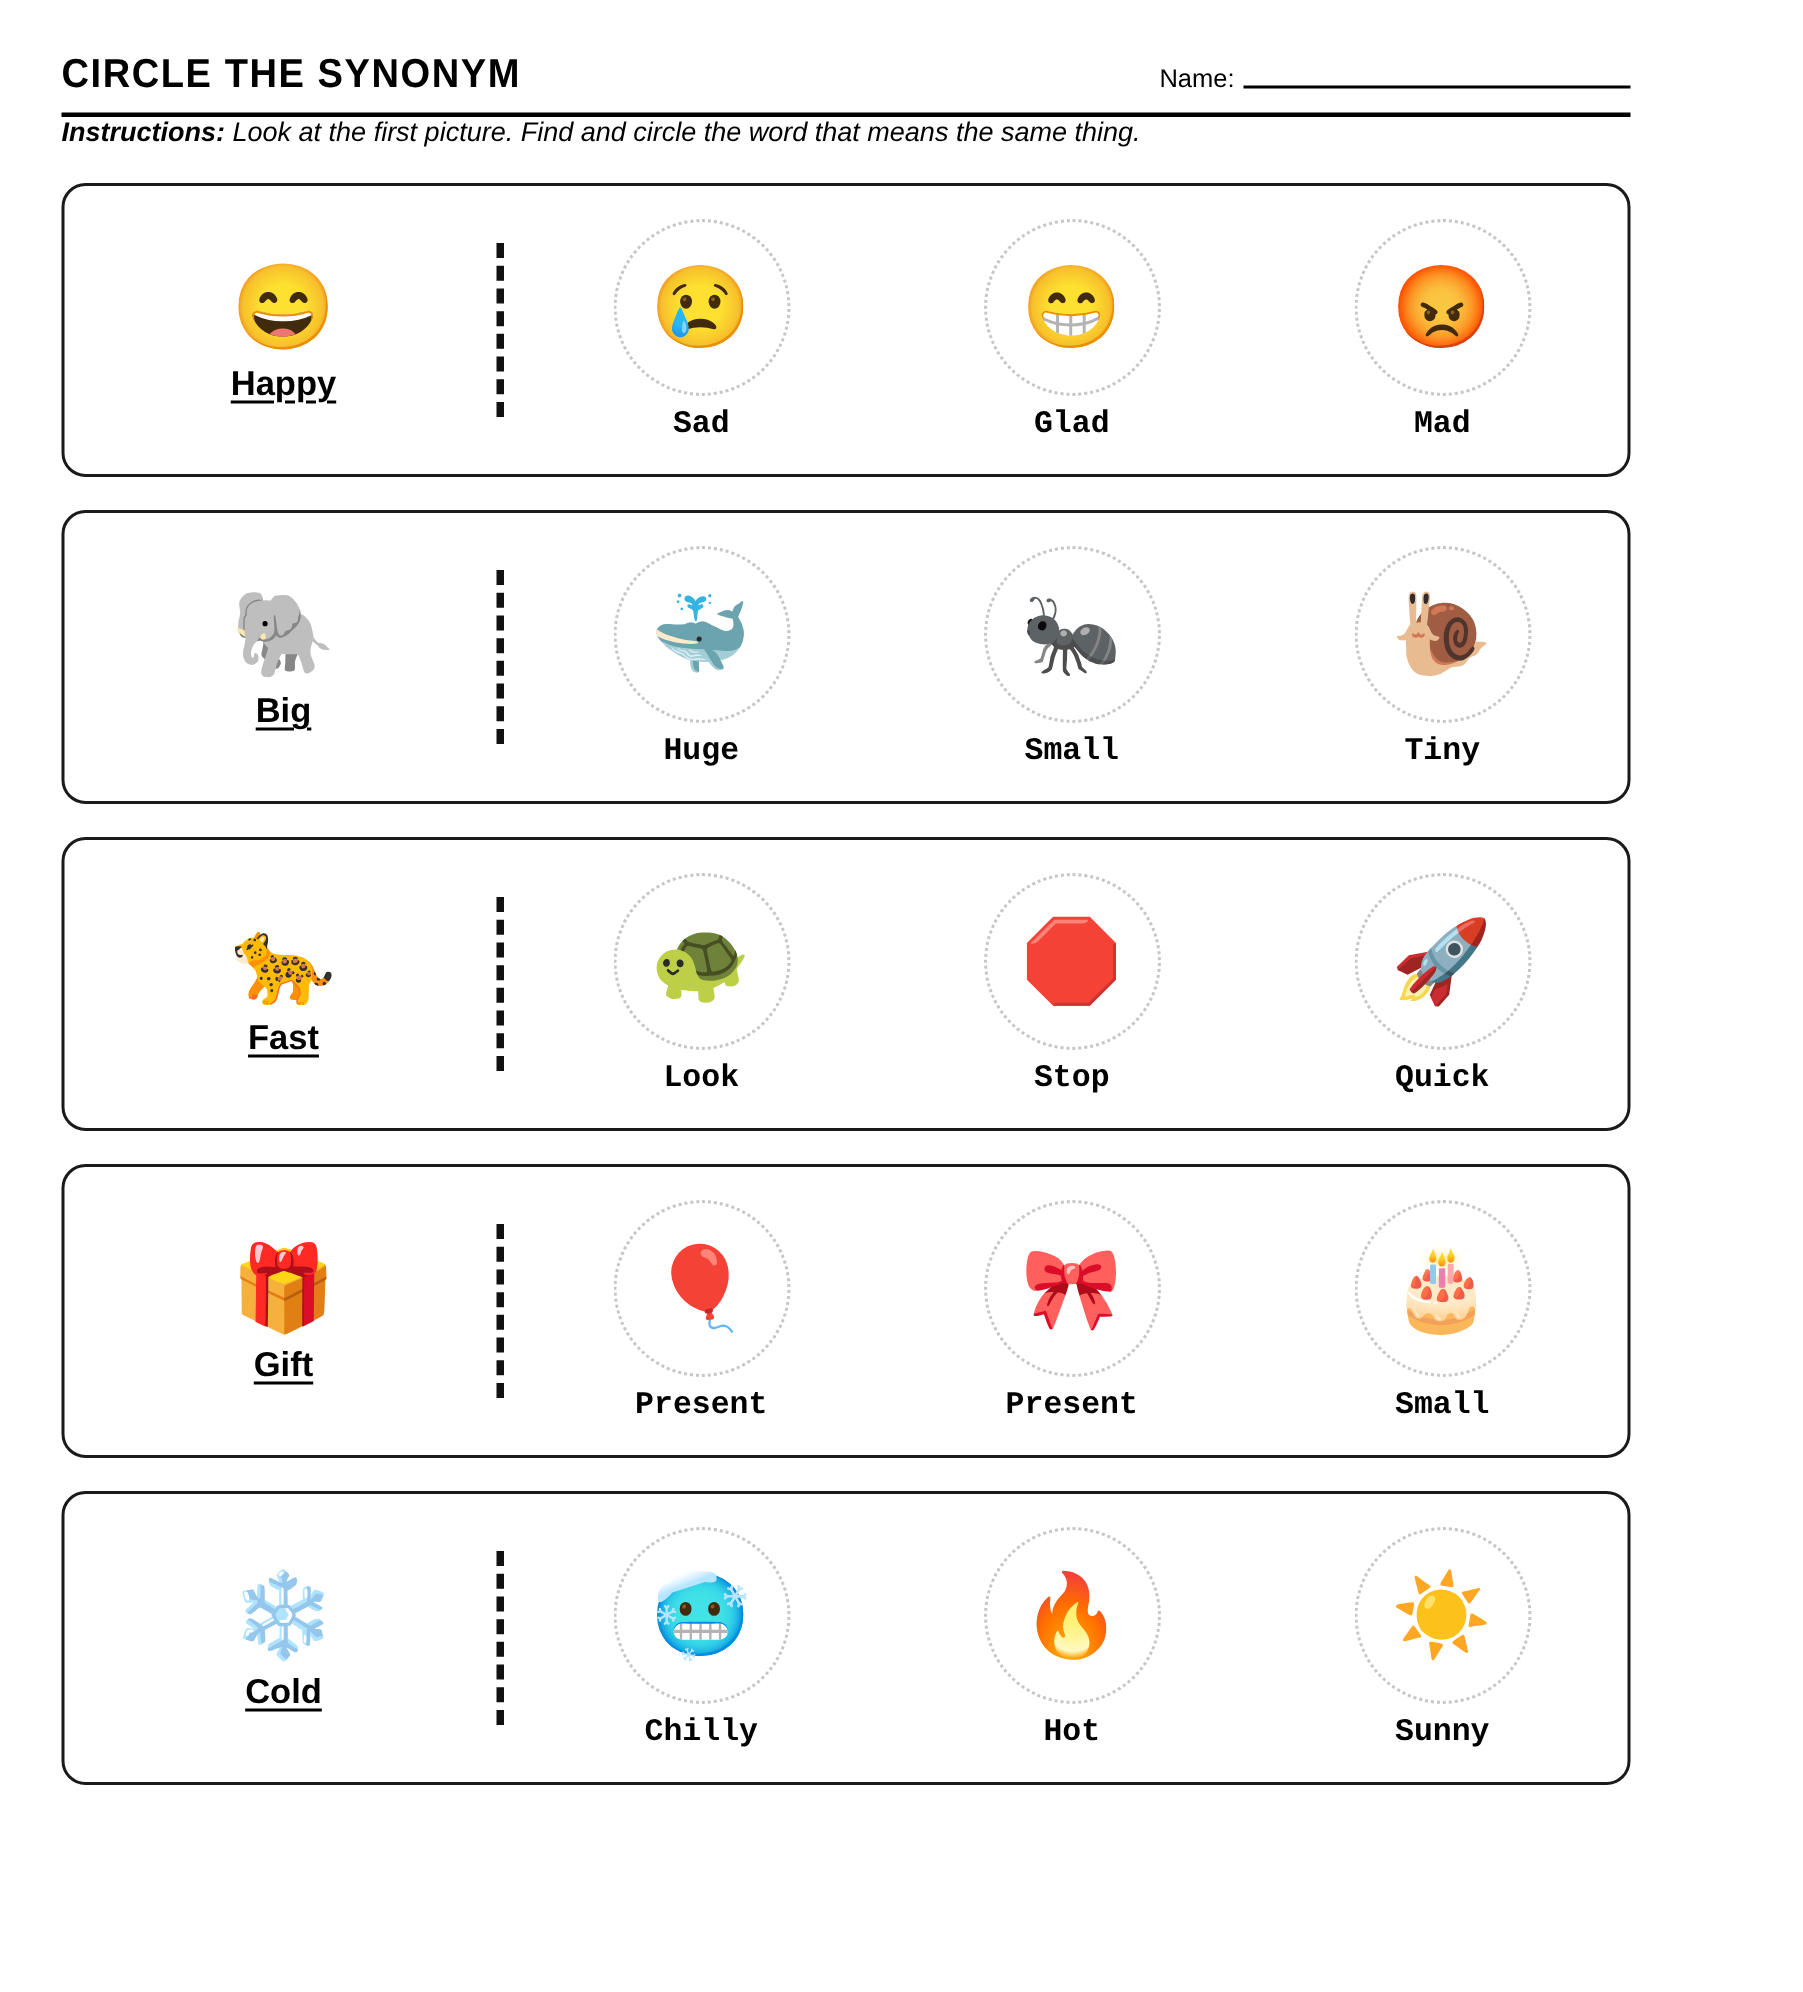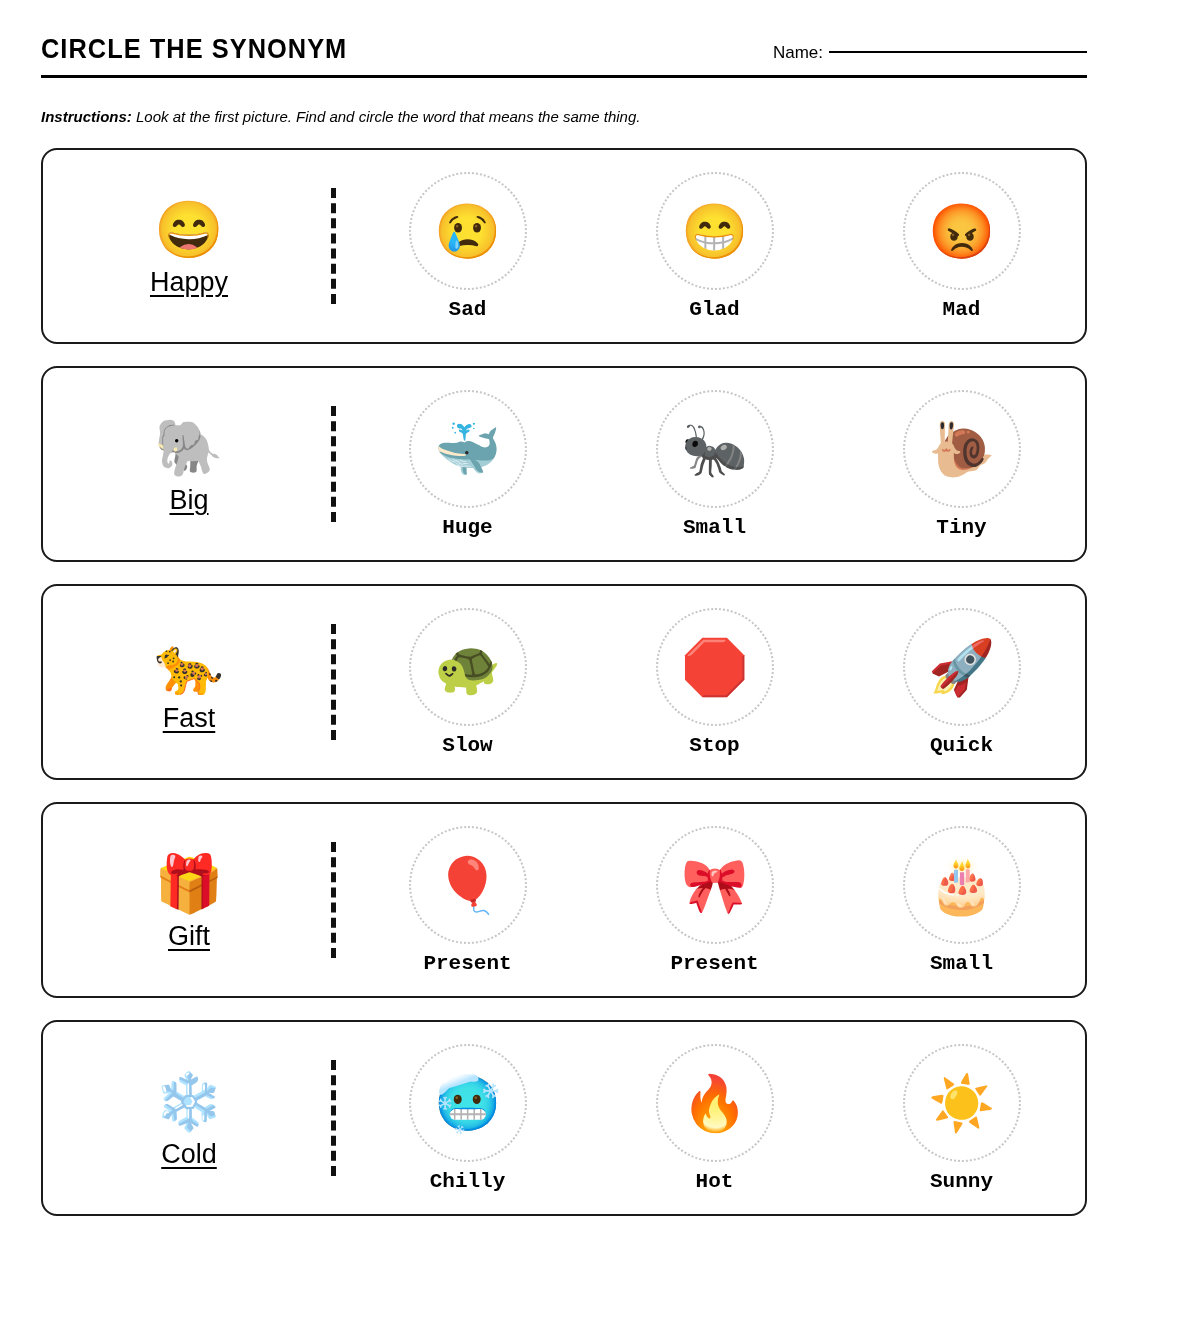--- a/index.html
+++ b/index.html
@@ -33,21 +33,21 @@
     font-size: 27px;
     font-weight: bold;
     letter-spacing: 1.1px;
     line-height: 1;
     white-space: nowrap;
     transform: scaleX(0.94);
     transform-origin: left bottom;
   }
   .name-block {
     display: flex;
-    align-items: center;
+    align-items: flex-end;
     gap: 6px;
     padding-bottom: 2px;
   }
   .name-label {
     font-size: 17px;
     line-height: 1;
     white-space: nowrap;
   }
   .name-line {
     width: 258px;
@@ -56,22 +56,21 @@
     margin-bottom: 2px;
   }
   .rule {
     margin-top: 12px;
     height: 0;
     border-top: 3px solid #000;
   }
 
   
   .instructions {
-    margin-top: 30px;
-    font-size: 15px;
+    font-size: 18px;
     font-style: italic;
     line-height: 1.2;
   }
   .instructions .lead {
     font-weight: bold;
     font-style: italic;
   }
 
   
   .cards {
@@ -103,22 +102,22 @@
   }
   .prompt-emoji {
     font-size: 56px;
     line-height: 1;
     height: 66px;
     display: flex;
     align-items: center;
     justify-content: center;
   }
   .prompt-word {
-    font-size: 27px;
-    font-weight: normal;
+    font-size: 23px;
+    font-weight: bold;
     text-decoration: underline;
     text-underline-offset: 4px;
     text-decoration-thickness: 2px;
     line-height: 1;
   }
 
   
   .divider {
     width: 0;
     height: 116px;
@@ -241,21 +240,21 @@
         <div class="prompt">
           <div class="prompt-emoji">🐆</div>
           <div class="prompt-word">Fast</div>
         </div>
         <div class="divider"></div>
         <div class="options">
           <div class="option">
             <div class="option-circle">
               <span class="option-emoji">🐢</span>
             </div>
-            <div class="option-word">Slow</div>
+            <div class="option-word">Look</div>
           </div>
           <div class="option">
             <div class="option-circle">
               <span class="option-emoji">🛑</span>
             </div>
             <div class="option-word">Stop</div>
           </div>
           <div class="option">
             <div class="option-circle">
               <span class="option-emoji">🚀</span>

